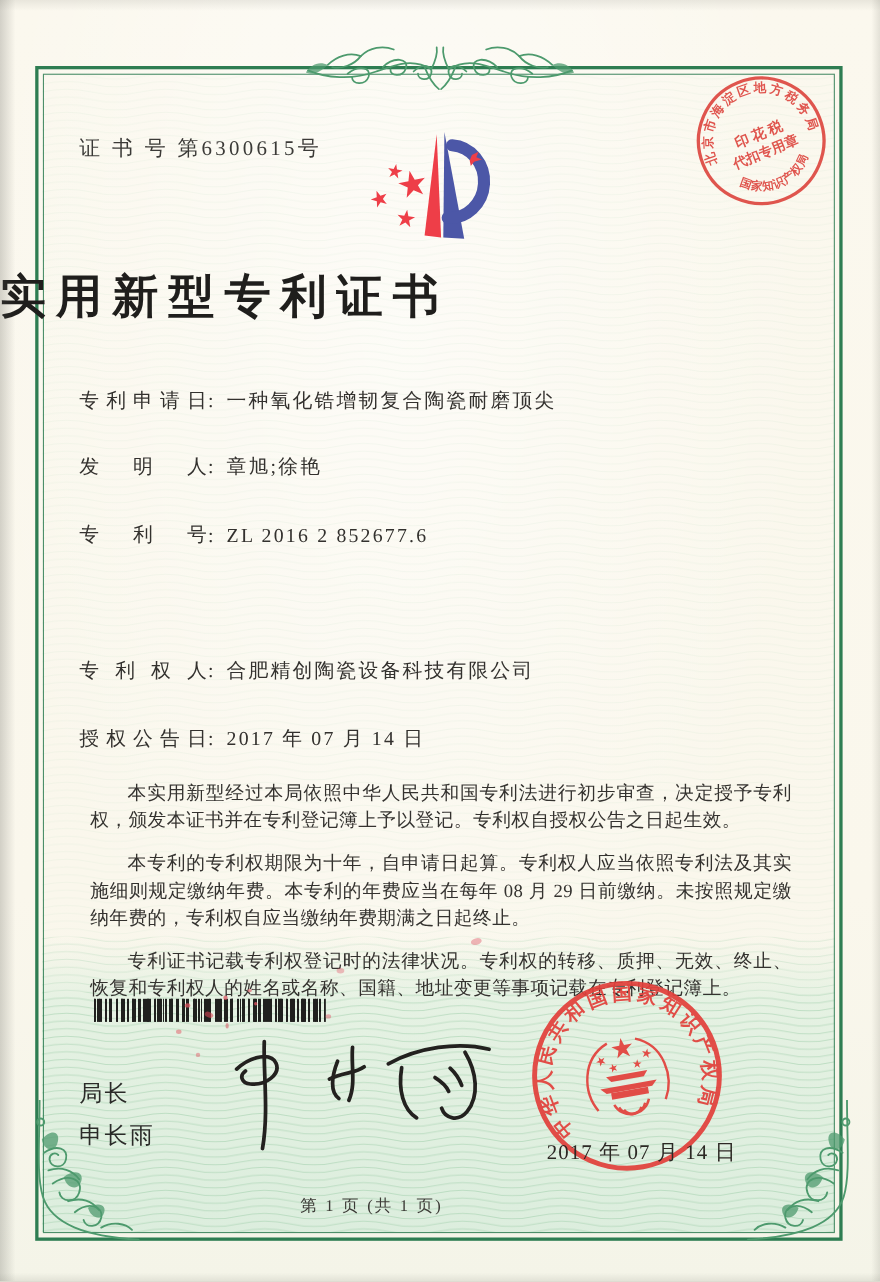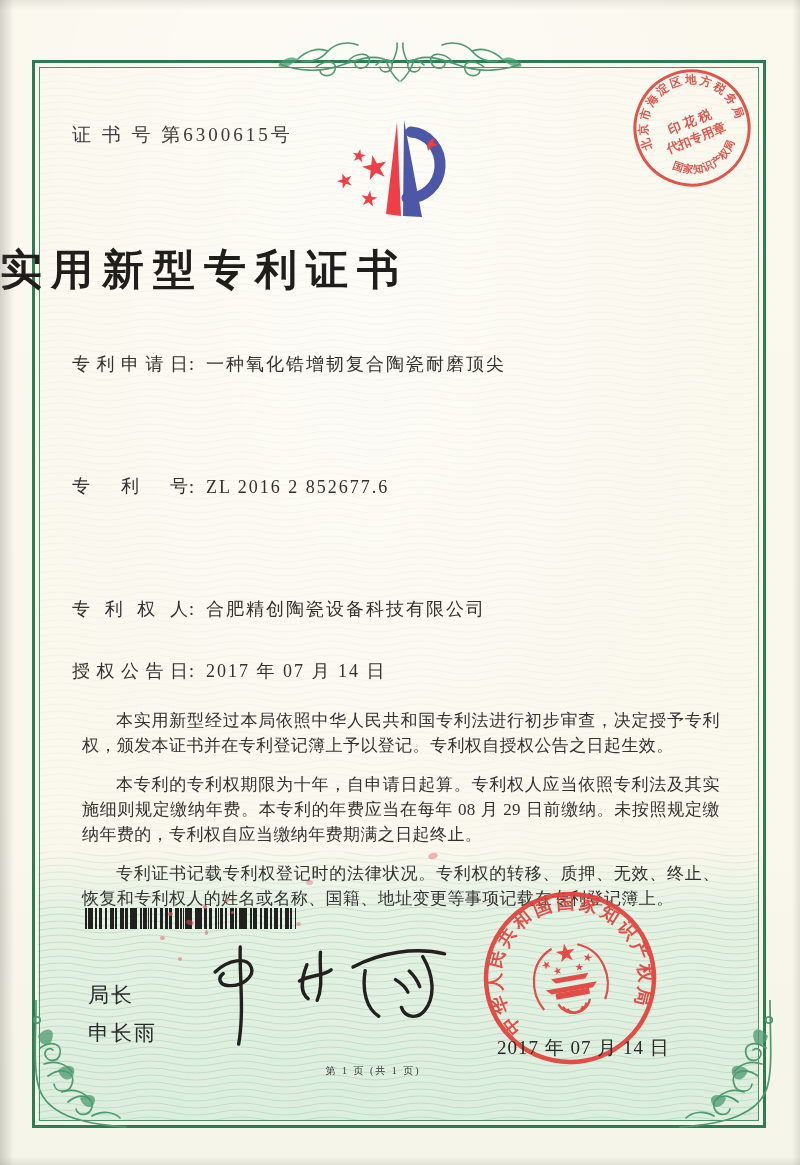--- a/index.html
+++ b/index.html
@@ -40,26 +40,26 @@
   .body-text{position:absolute;left:68px;top:694px;width:666px;font-size:17px;line-height:25px;
     text-align:justify;color:#34322f;}
   .body-text p{margin:14px;text-indent:2em;letter-spacing:.4px;}
 
   .barcode{position:absolute;left:85px;top:908px;width:211px;height:21px;
     background-image:
       repeating-linear-gradient(90deg,#20201e 0 2px,rgba(0,0,0,0) 2px 5px),
       repeating-linear-gradient(90deg,#20201e 0 1px,rgba(0,0,0,0) 1px 7px),
       repeating-linear-gradient(90deg,rgba(0,0,0,0) 0 3px,#20201e 3px 6px,rgba(0,0,0,0) 6px 11px);}
 
-  .signer{position:absolute;left:88px;top:976px;font-family:"Liberation Sans","DejaVu Sans",sans-serif;
+  .signer{position:absolute;left:72px;top:976px;font-family:"Liberation Sans","DejaVu Sans",sans-serif;
     font-size:21px;color:#2a2a28;letter-spacing:2px;line-height:38px;}
   .signature{position:absolute;left:196px;top:938px;transform:rotate(-2deg);}
 
   .seal-date{position:absolute;left:497px;top:1035px;font-size:19px;letter-spacing:1px;color:#2c2824;z-index:6;}
-  .footer{position:absolute;left:273px;top:1064px;width:200px;text-align:center;font-size:10px;letter-spacing:2px;color:#3c3a36;}
+  .footer{position:absolute;left:273px;top:1087px;width:200px;font-size:15px;letter-spacing:2px;color:#3c3a36;}
 
   .stamp-tax{position:absolute;left:612px;top:48px;z-index:5;}
   .seal-big{position:absolute;left:478px;top:886px;z-index:5;}
   .logo{position:absolute;left:323px;top:110px;}
   .ornament-top{position:absolute;left:272px;top:31px;}
   .corner-bl{position:absolute;left:28px;top:1000px;}
   .corner-br{position:absolute;left:678px;top:1000px;}
 
   .spk{position:absolute;border-radius:50%;z-index:7;}
 
@@ -184,20 +184,23 @@
       </text>
       <text x="0" y="-2" text-anchor="middle" class="red-stamp" font-size="13" font-weight="bold" font-family="Liberation Serif, serif">印 花 税</text>
       <text x="0" y="15" text-anchor="middle" class="red-stamp" font-size="12.5" font-weight="bold" font-family="Liberation Serif, serif">代扣专用章</text>
     </g>
   </svg>
 
   <div class="title">实用新型专利证书</div>
 
   <div class="field f1">
     <span class="lbl">专利申请日</span><span class="colon">:</span><span class="val">一种氧化锆增韧复合陶瓷耐磨顶尖</span>
+  </div>
+  <div class="field f2">
+    <span class="lbl">发明人</span><span class="colon">:</span><span class="val">章旭;徐艳</span>
   </div>
   <div class="field f3">
     <span class="lbl">专利号</span><span class="colon">:</span><span class="val">ZL 2016 2 852677.6</span>
   </div>
   <div class="field f5">
     <span class="lbl">专利权人</span><span class="colon">:</span><span class="val">合肥精创陶瓷设备科技有限公司</span>
   </div>
   <div class="field f6">
     <span class="lbl">授权公告日</span><span class="colon">:</span><span class="val">2017 年 07 月 14 日</span>
   </div>

